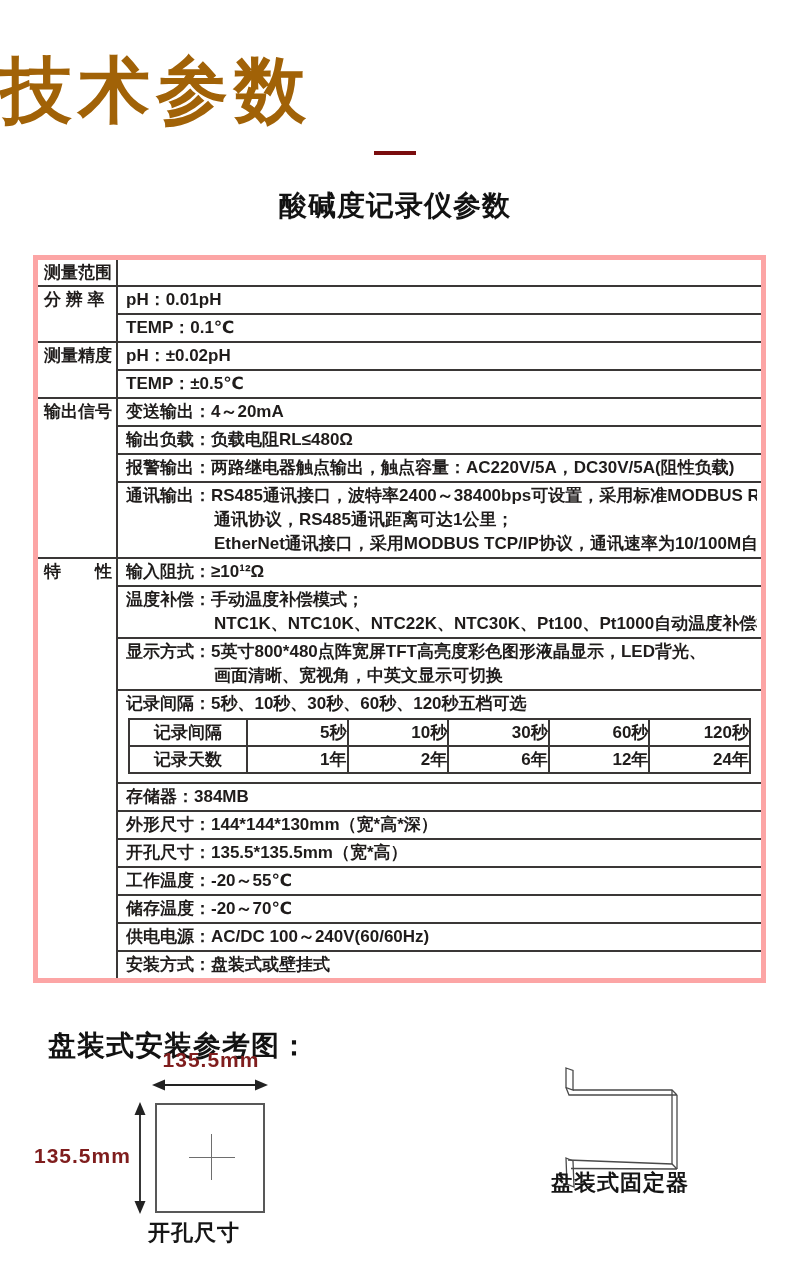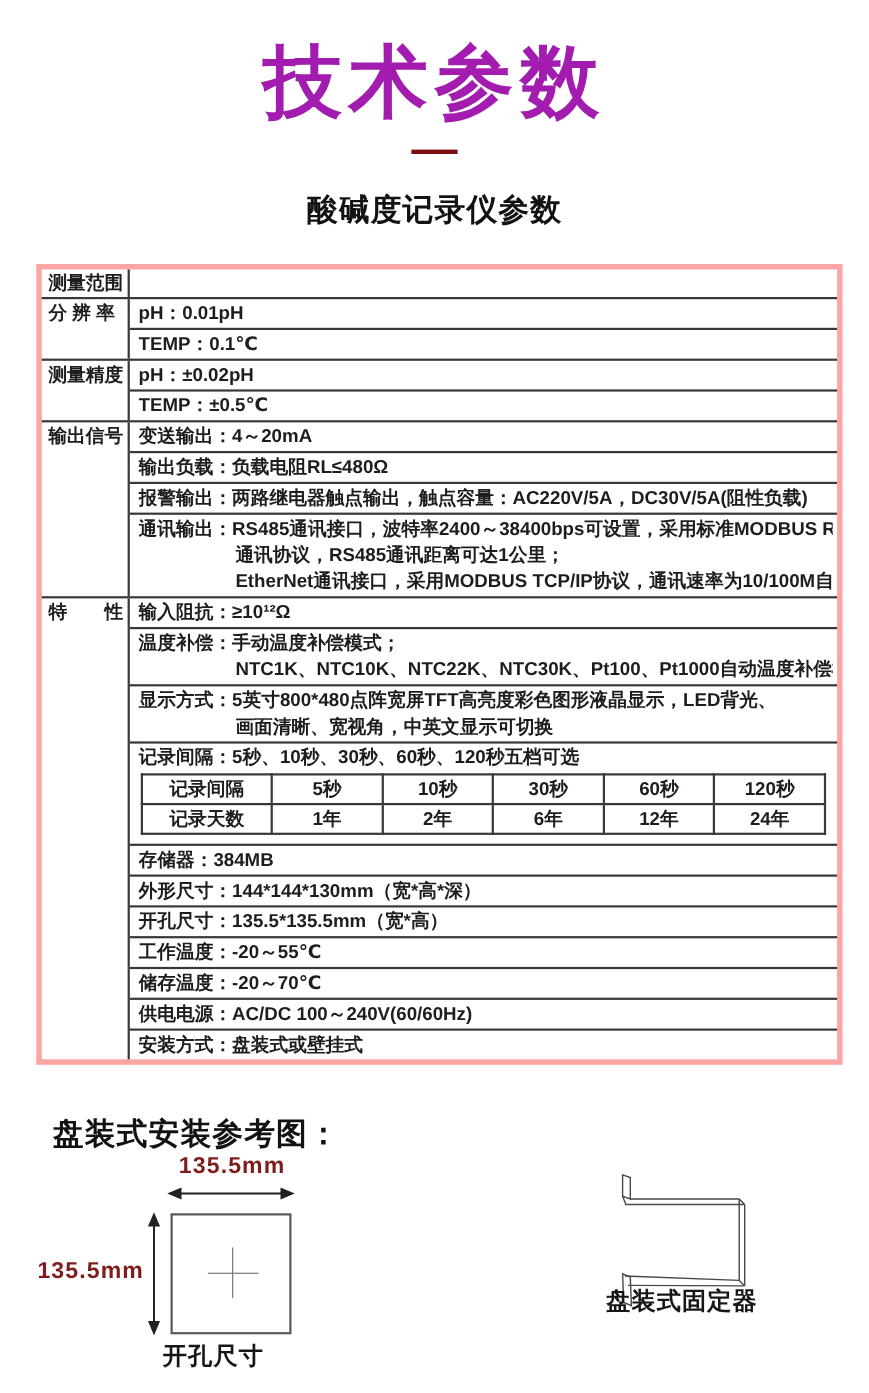--- a/index.html
+++ b/index.html
@@ -6,26 +6,26 @@
   body{
     width:790px;height:1266px;
     font-family:"Liberation Sans","DejaVu Sans",sans-serif;
     color:#1f1c1b;
     -webkit-font-smoothing:antialiased;
   }
   .page{position:relative;width:790px;height:1266px;overflow:hidden;background:#fff;}
 
   
   .page-title{
-    margin:35px 0 0;
-    text-align:center;
+    margin:50px 0 0;
+    text-align:left;
     font-size:72px;
     font-weight:900;
     letter-spacing:6px;
-    color:#a21caf;
+    color:#a16207;
     line-height:1.12;
   }
   .accent-line{
     width:42px;height:4px;
     margin:20px auto 0;
   }
   .section-subtitle{
     margin:32px 0 0;
     text-align:center;
     font-size:28px;
@@ -66,21 +66,21 @@
     border:2px solid #3a3736;
   }
   table.inner td{
     border:2px solid #3a3736;
     height:25px;line-height:25px;
     text-align:center;
     font-size:17px;font-weight:700;
     padding:0;
   }
   table.inner td.c0{width:19%;}
-  table.inner td.cn{width:16.2%;}
+  table.inner td.cn{width:16.2%;text-align:right;}
 
   
   .mount-heading{
     margin:44px 0 0 48px;
     font-size:28px;
     font-weight:900;
     letter-spacing:1px;
     color:#121212;
   }
   .abs{position:absolute;}

